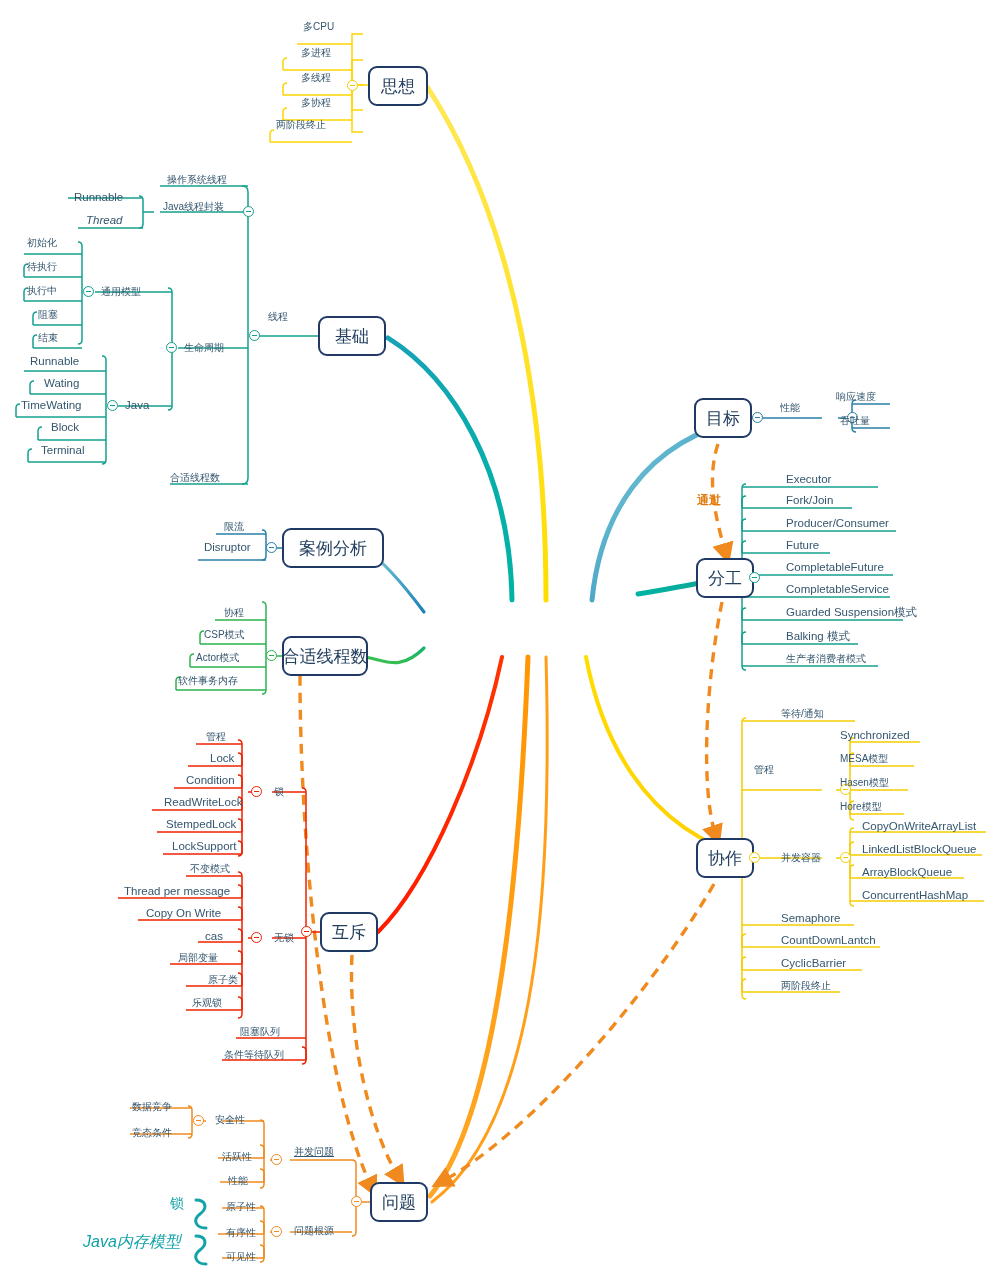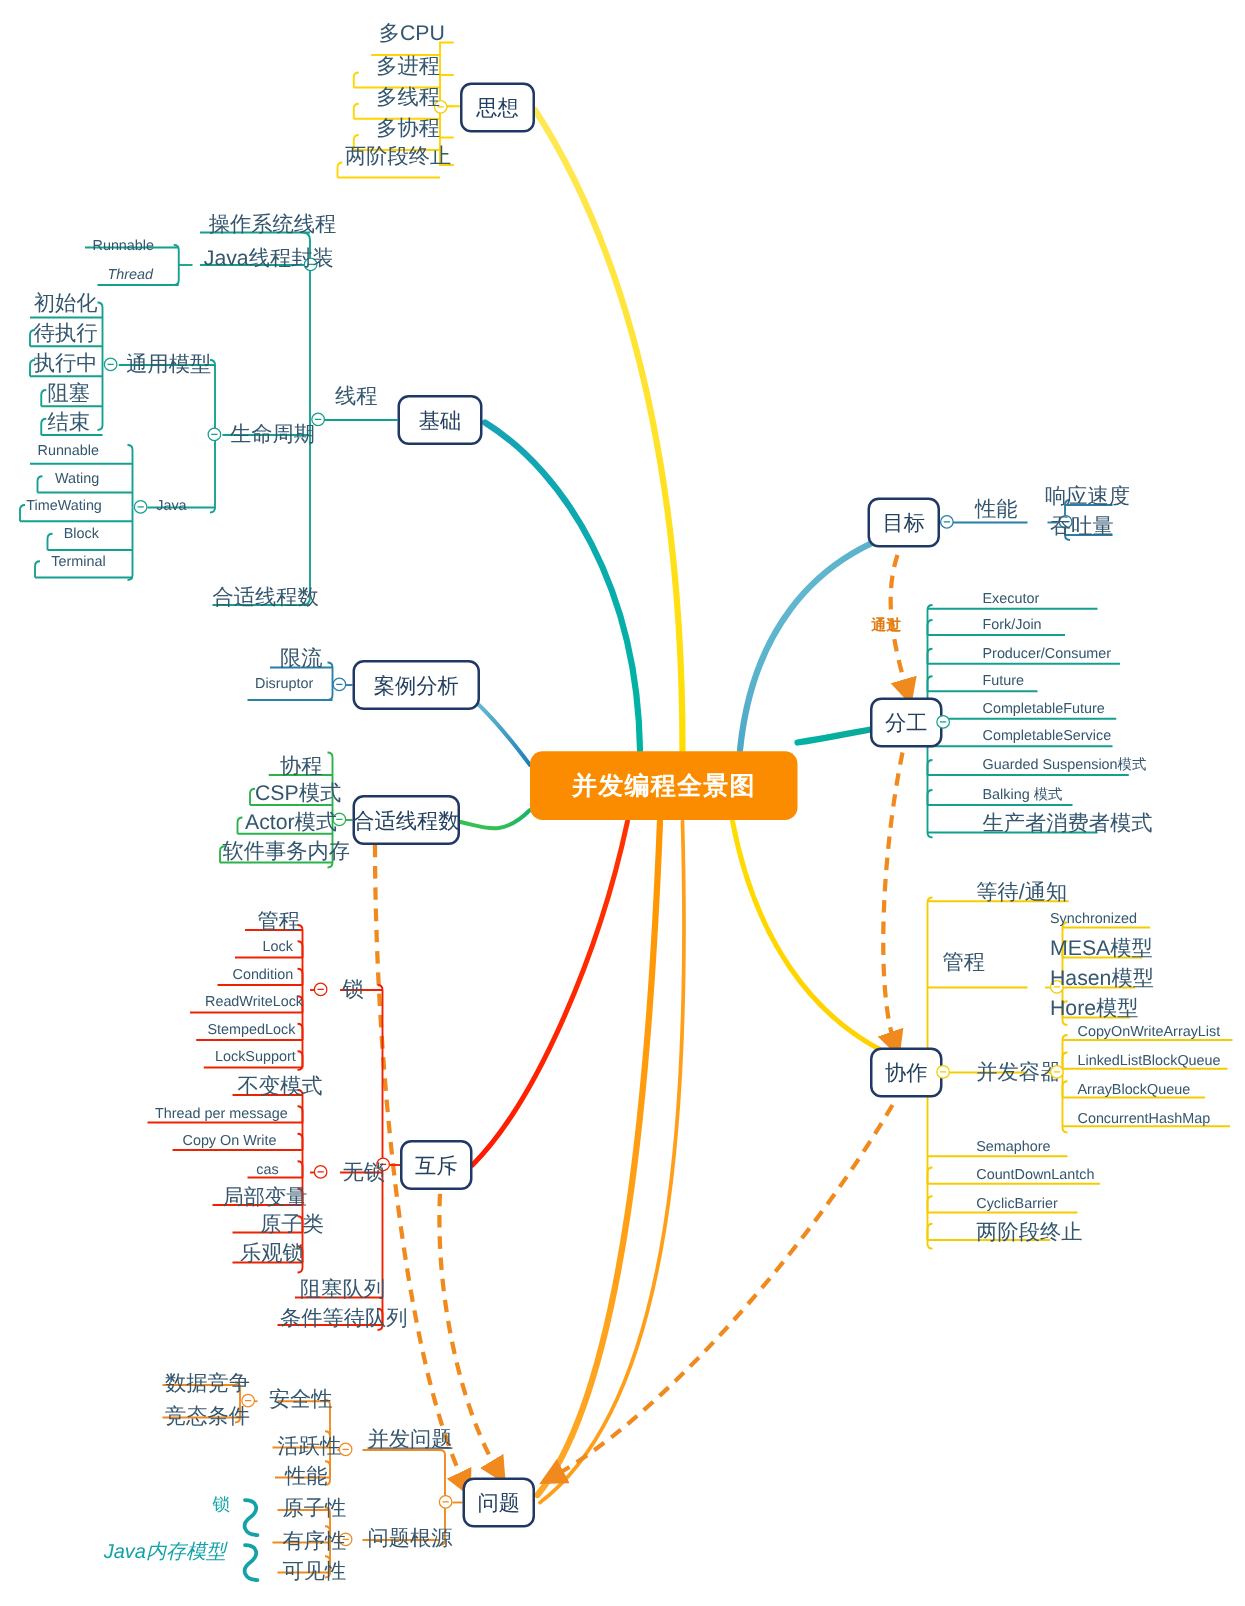--- a/index.html
+++ b/index.html
@@ -24,21 +24,21 @@
   
   .box1{
     border:2.5px solid #1F3864;border-radius:9px;background:#ffffff;
     color:#24405f;font-size:17px;display:flex;align-items:center;justify-content:center;
   }
   
   .lbl{
     position:absolute;font-size:11.5px;color:#34566e;white-space:nowrap;
     line-height:13px;
   }
-  .lbl.cn{font-size:17px;}
+  .lbl.cn{font-size:10px;}
   .lbl.ital{font-style:italic;}
   .lbl.teal{color:#12a2a8;font-size:16px;}
   .lbl.teal.big{font-size:14px;}
 
   
   .tog{
     position:absolute;width:11px;height:11px;border-radius:50%;
     box-sizing:border-box;background:#ffffff;
   }
   .tog:after{
@@ -376,21 +376,20 @@
         <path d="M264,1258 L264,1249 Q264,1245 260,1245"></path>
       </g>
 
       <g stroke="#12A2A8" stroke-width="3" fill="none" stroke-linecap="round">
         <path d="M196,1200 C206,1200 208,1208 200,1214 C192,1220 196,1228 206,1228"></path>
         <path d="M196,1236 C206,1236 208,1244 200,1250 C192,1256 196,1264 206,1264"></path>
       </g>
     </g>
   </svg>
 
-  <div class="node root" style="left:424px;top:601px;width:214px;height:55px;">并发编程全景图</div>
 
   <div class="node box1" style="left:368px;top:66px;width:60px;height:40px;">思想</div>
   <div class="tog yel" style="left:347px;top:80px;"></div>
   <div class="lbl cn" style="left:303px;top:20px;">多CPU</div>
   <div class="lbl cn" style="left:301px;top:46px;">多进程</div>
   <div class="lbl cn" style="left:301px;top:71px;">多线程</div>
   <div class="lbl cn" style="left:301px;top:96px;">多协程</div>
   <div class="lbl cn" style="left:276px;top:118px;">两阶段终止</div>
 
   <div class="node box1" style="left:318px;top:316px;width:68px;height:40px;">基础</div>

